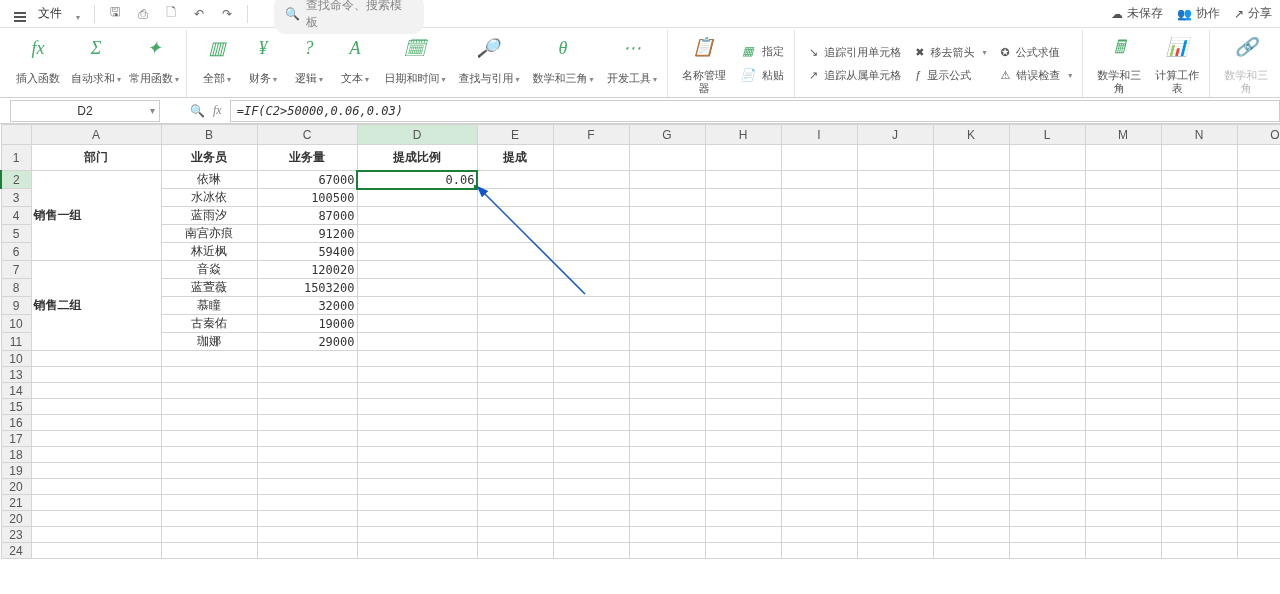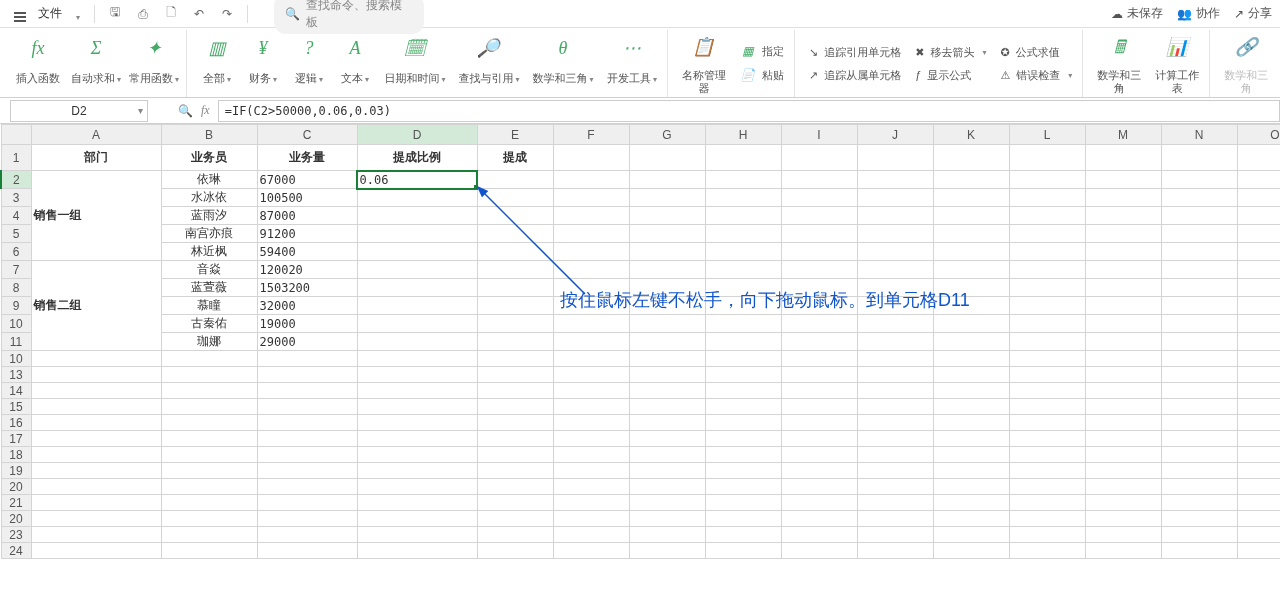--- a/index.html
+++ b/index.html
@@ -136,21 +136,21 @@
 
   
   .fxbar {
     height: 26px;
     display: flex;
     align-items: center;
     border-bottom: 1px solid #d0d0d0;
     background: #fff;
   }
   .namebox {
-    width: 138px;
+    width: 150px;
     height: 22px;
     border: 1px solid #ccc;
     margin: 0 4px 0 10px;
     display: flex;
     align-items: center;
     justify-content: center;
     font-size: 12px;
     background:#fff;
     position: relative;
   }
@@ -160,20 +160,21 @@
   .fxicons { display:flex; align-items:center; gap:8px; margin: 0 8px; color:#888;}
   .fxinput {
     flex: 1;
     height: 22px;
     border: 1px solid #ccc;
     padding: 0 6px;
     font-family: Consolas, monospace;
     font-size: 12px;
     display:flex; align-items:center;
     background:#fff;
+    font-style:italic;
   }
   
   .grid-wrap {
     position: relative;
     height: calc(594px - 28px - 70px - 26px);
     overflow: hidden;
     background: #fff;
   }
   table.sheet {
     border-collapse: collapse;
@@ -216,21 +217,21 @@
     margin-left: 11px;
   }
   .merged {
     font-family: "SimSun","宋体",serif;
     font-size: 19px;
     font-weight: bold;
     text-align: left;
     vertical-align: middle;
   }
   .txt { text-align: center; padding-left:4px; font-family:"SimSun",serif; }
-  .num { padding-right:4px; font-family: Consolas, monospace; }
+  .num { text-align: right; padding-right:4px; font-family: Consolas, monospace; }
   .active-cell {
     outline: 2px solid #1a7f37;
     outline-offset: -1px;
     position: relative;
   }
   .fill-handle {
     position:absolute;
     right:-3px; bottom:-3px;
     width:6px; height:6px;
     background:#1a7f37;
@@ -887,15 +888,14 @@
   <svg class="arrow" width="130" height="120">
     <defs>
       <marker id="ah" markerWidth="10" markerHeight="10" refX="2" refY="3" orient="auto">
         <path d="M0,0 L0,6 L8,3 z" fill="#1155cc"></path>
       </marker>
     </defs>
     <line x1="110" y1="110" x2="8" y2="8" stroke="#1155cc" stroke-width="1.5" marker-end="url(#ah)"></line>
   </svg>
 
   <div class="anno">
-    <div>按住鼠标左键不松手，向下拖动鼠标。到单元格D11</div>
   </div>
 </div>
 
 </body></html>

